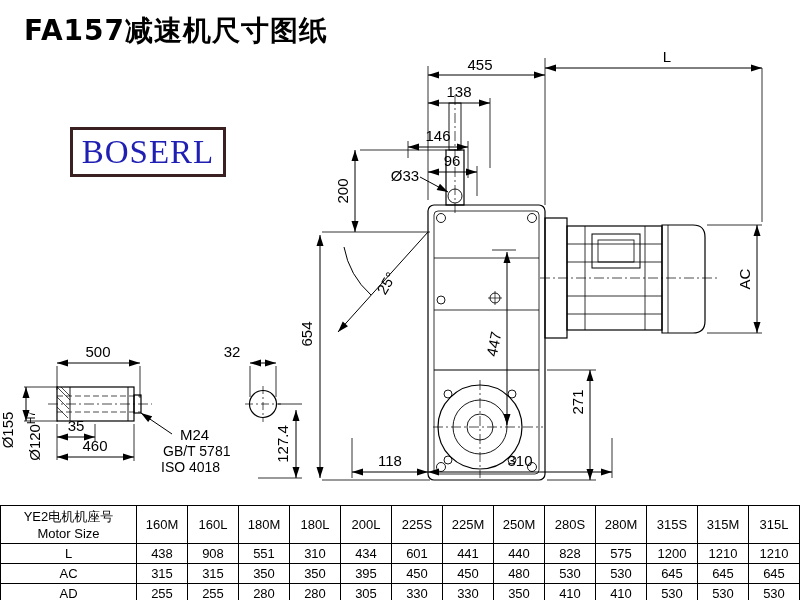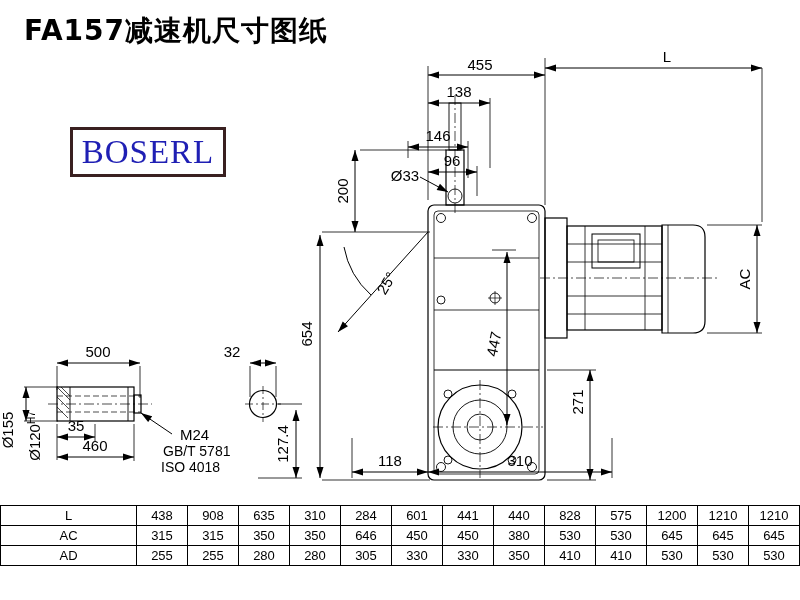--- a/index.html
+++ b/index.html
@@ -186,46 +186,62 @@
     <text x="288" y="444" transform="rotate(-90 288 444)">127.4</text>
     <text x="180" y="440" text-anchor="start">M24</text>
     <text x="163" y="456" text-anchor="start" font-size="14">GB/T 5781</text>
     <text x="161" y="472" text-anchor="start" font-size="14">ISO 4018</text>
   </g>
 </svg>
 
 <div class="size-table-wrap">
   <table class="size-table">
       <tbody>
+        <tr class="hdr">
+          <td class="lbl">YE2电机机座号<br>Motor Size</td>
+          <td>160M</td>
+          <td>160L</td>
+          <td>180M</td>
+          <td>180L</td>
+          <td>200L</td>
+          <td>225S</td>
+          <td>225M</td>
+          <td>250M</td>
+          <td>280S</td>
+          <td>280M</td>
+          <td>315S</td>
+          <td>315M</td>
+          <td>315L</td>
+        </tr>
         <tr>
           <td class="lbl">L</td>
           <td>438</td>
           <td>908</td>
-          <td>635</td>
+          <td>551</td>
           <td>310</td>
-          <td>284</td>
+          <td>434</td>
           <td>601</td>
           <td>441</td>
           <td>440</td>
           <td>828</td>
           <td>575</td>
           <td>1200</td>
           <td>1210</td>
           <td>1210</td>
         </tr>
         <tr>
           <td class="lbl">AC</td>
           <td>315</td>
           <td>315</td>
           <td>350</td>
           <td>350</td>
-          <td>646</td>
+          <td>395</td>
           <td>450</td>
           <td>450</td>
-          <td>380</td>
+          <td>480</td>
           <td>530</td>
           <td>530</td>
           <td>645</td>
           <td>645</td>
           <td>645</td>
         </tr>
         <tr>
           <td class="lbl">AD</td>
           <td>255</td>
           <td>255</td>

